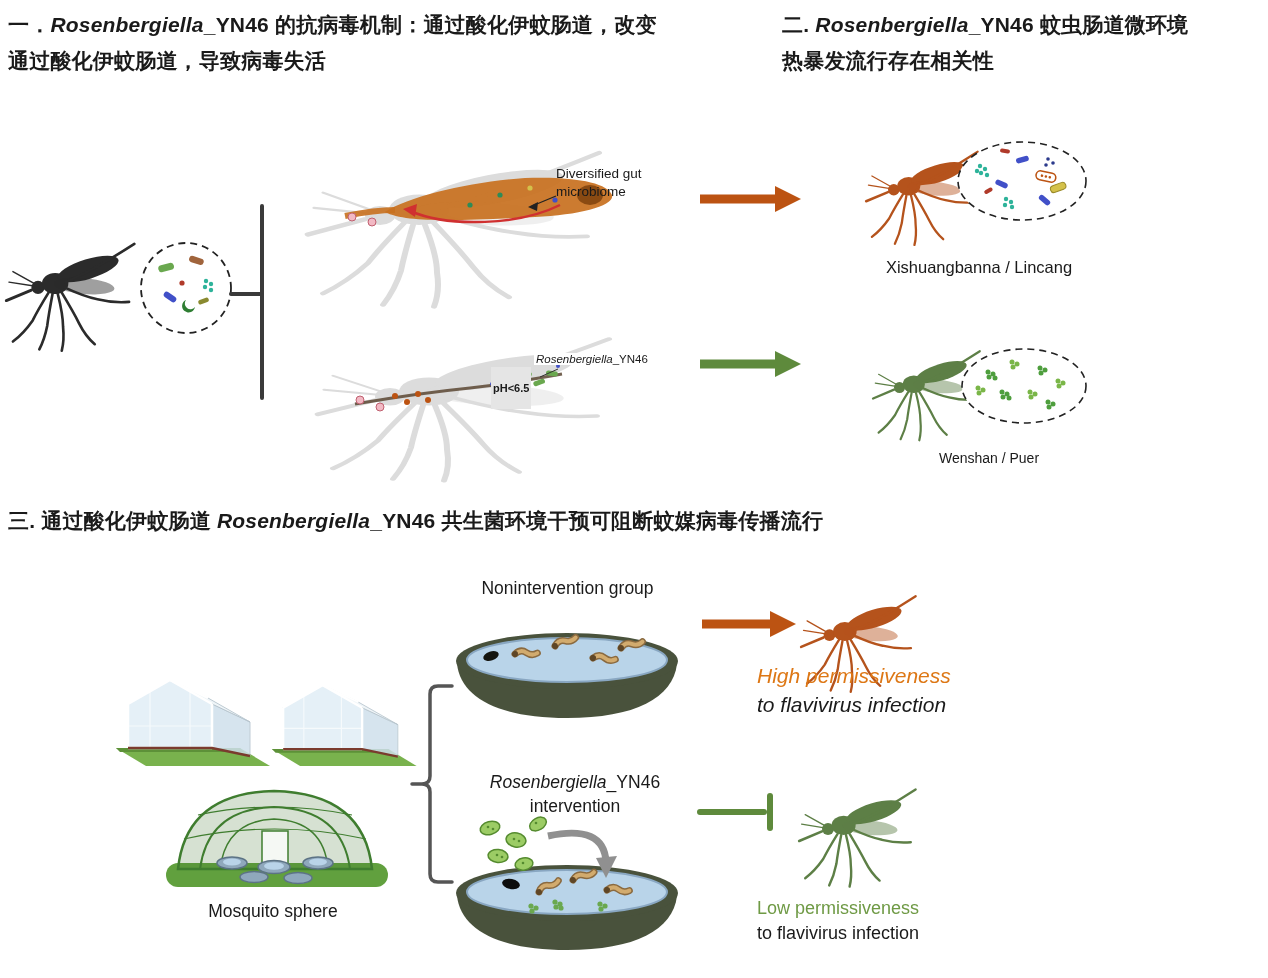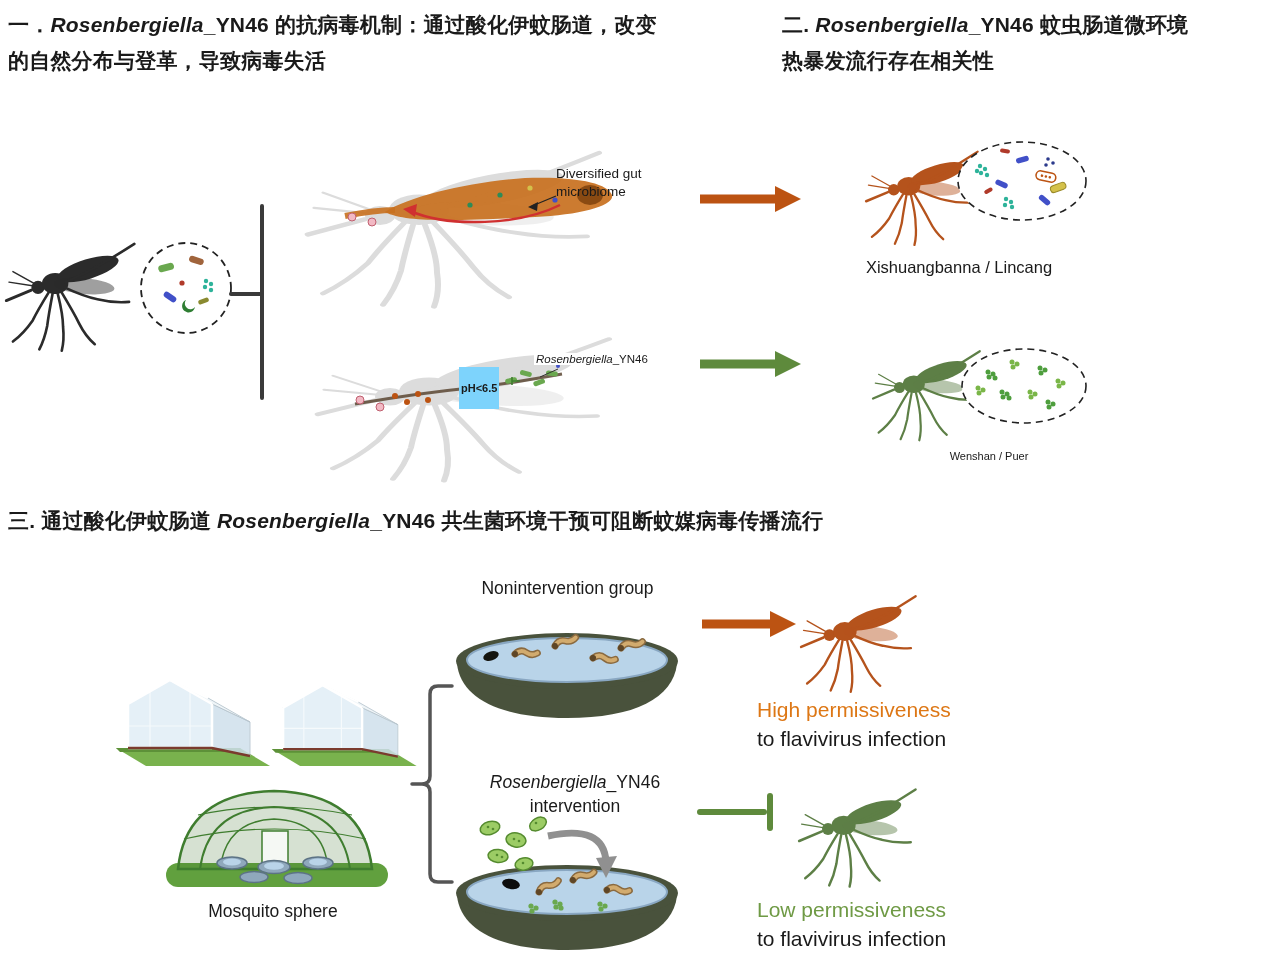--- a/index.html
+++ b/index.html
@@ -303,45 +303,45 @@
   <g color="#B5531C">
     <use href="#mosq" transform="translate(800,582) scale(1.18)"></use>
   </g>
   <g color="#5D7F46">
     <use href="#mosq" transform="translate(798,775) scale(1.2)"></use>
   </g>
 </svg>
 
 <div class="lbl title" style="left:8px;top:7px;">
   <span>一．</span><i>Rosenbergiella</i><span>_YN46</span><span> 的抗病毒机制：通过酸化伊蚊肠道，改变</span><br>
-  <span>的自然分布与登革，导致病毒失活</span>
+  <span>通过酸化伊蚊肠道，导致病毒失活</span>
 </div>
 
 <div class="lbl title" style="left:782px;top:7px;">
   <span>二. </span><i>Rosenbergiella</i><span>_YN46</span><span> 蚊虫肠道微环境</span><br>
   <span>热暴发流行存在相关性</span>
 </div>
 
 
 <div class="lbl" style="left:556px;top:165px;font-size:13.5px;line-height:1.35;">
   <span>Diversified gut</span><br>
   <span>microbiome</span>
 </div>
 
 <div class="lbl" style="left:534px;top:353px;font-size:11.5px;background:#fff;padding:0 2px;">
   <i>Rosenbergiella</i><span>_YN46</span>
 </div>
 
-<div class="lbl" style="left:459px;top:367px;font-size:11px;font-weight:bold;background:#7dd3fc;padding:15px 2px;"><span>pH&lt;6.5</span></div>
-
-<div class="lbl cap" style="left:834px;top:256px;width:250px;font-size:16.5px;">
+<div class="lbl" style="left:491px;top:367px;font-size:11px;font-weight:bold;background:#e5e5e5;padding:15px 2px;"><span>pH&lt;6.5</span></div>
+
+<div class="lbl cap" style="left:854px;top:256px;width:250px;font-size:16.5px;">
   <span>Xishuangbanna / Lincang</span>
 </div>
 
-<div class="lbl cap" style="left:864px;top:449px;width:250px;font-size:11px;">
+<div class="lbl cap" style="left:864px;top:449px;width:250px;font-size:14px;">
   <span>Wenshan / Puer</span>
 </div>
 
 <div class="lbl title" style="left:8px;top:503px;">
   <span>三. 通过酸化伊蚊肠道 </span><i>Rosenbergiella</i><span>_YN46</span><span> 共生菌环境干预可阻断蚊媒病毒传播流行</span>
 </div>
 
 <div class="lbl cap" style="left:450px;top:576px;width:235px;font-size:17.5px;">
   <span>Nonintervention group</span>
 </div>
@@ -349,23 +349,23 @@
 
 <div class="lbl cap" style="left:183px;top:899px;width:180px;font-size:17.5px;">
   <span>Mosquito sphere</span>
 </div>
 
 <div class="lbl cap" style="left:458px;top:770px;width:234px;font-size:17.5px;">
   <i>Rosenbergiella</i><span>_YN46</span><br>
   <span>intervention</span>
 </div>
 
-<div class="lbl" style="left:757px;top:696px;font-size:21px;line-height:1.38;">
+<div class="lbl" style="left:757px;top:662px;font-size:21px;line-height:1.38;font-style:italic;">
   <span style="color:var(--orange-light);">High permissiveness</span><br>
   <span>to flavivirus infection</span>
 </div>
 
-<div class="lbl" style="left:757px;top:896px;font-size:21px;line-height:1.38;">
+<div class="lbl" style="left:757px;top:896px;font-size:18px;line-height:1.38;">
   <span style="color:var(--green-light);">Low permissiveness</span><br>
   <span>to flavivirus infection</span>
 </div>
 
 </div>
 
 </body></html>

